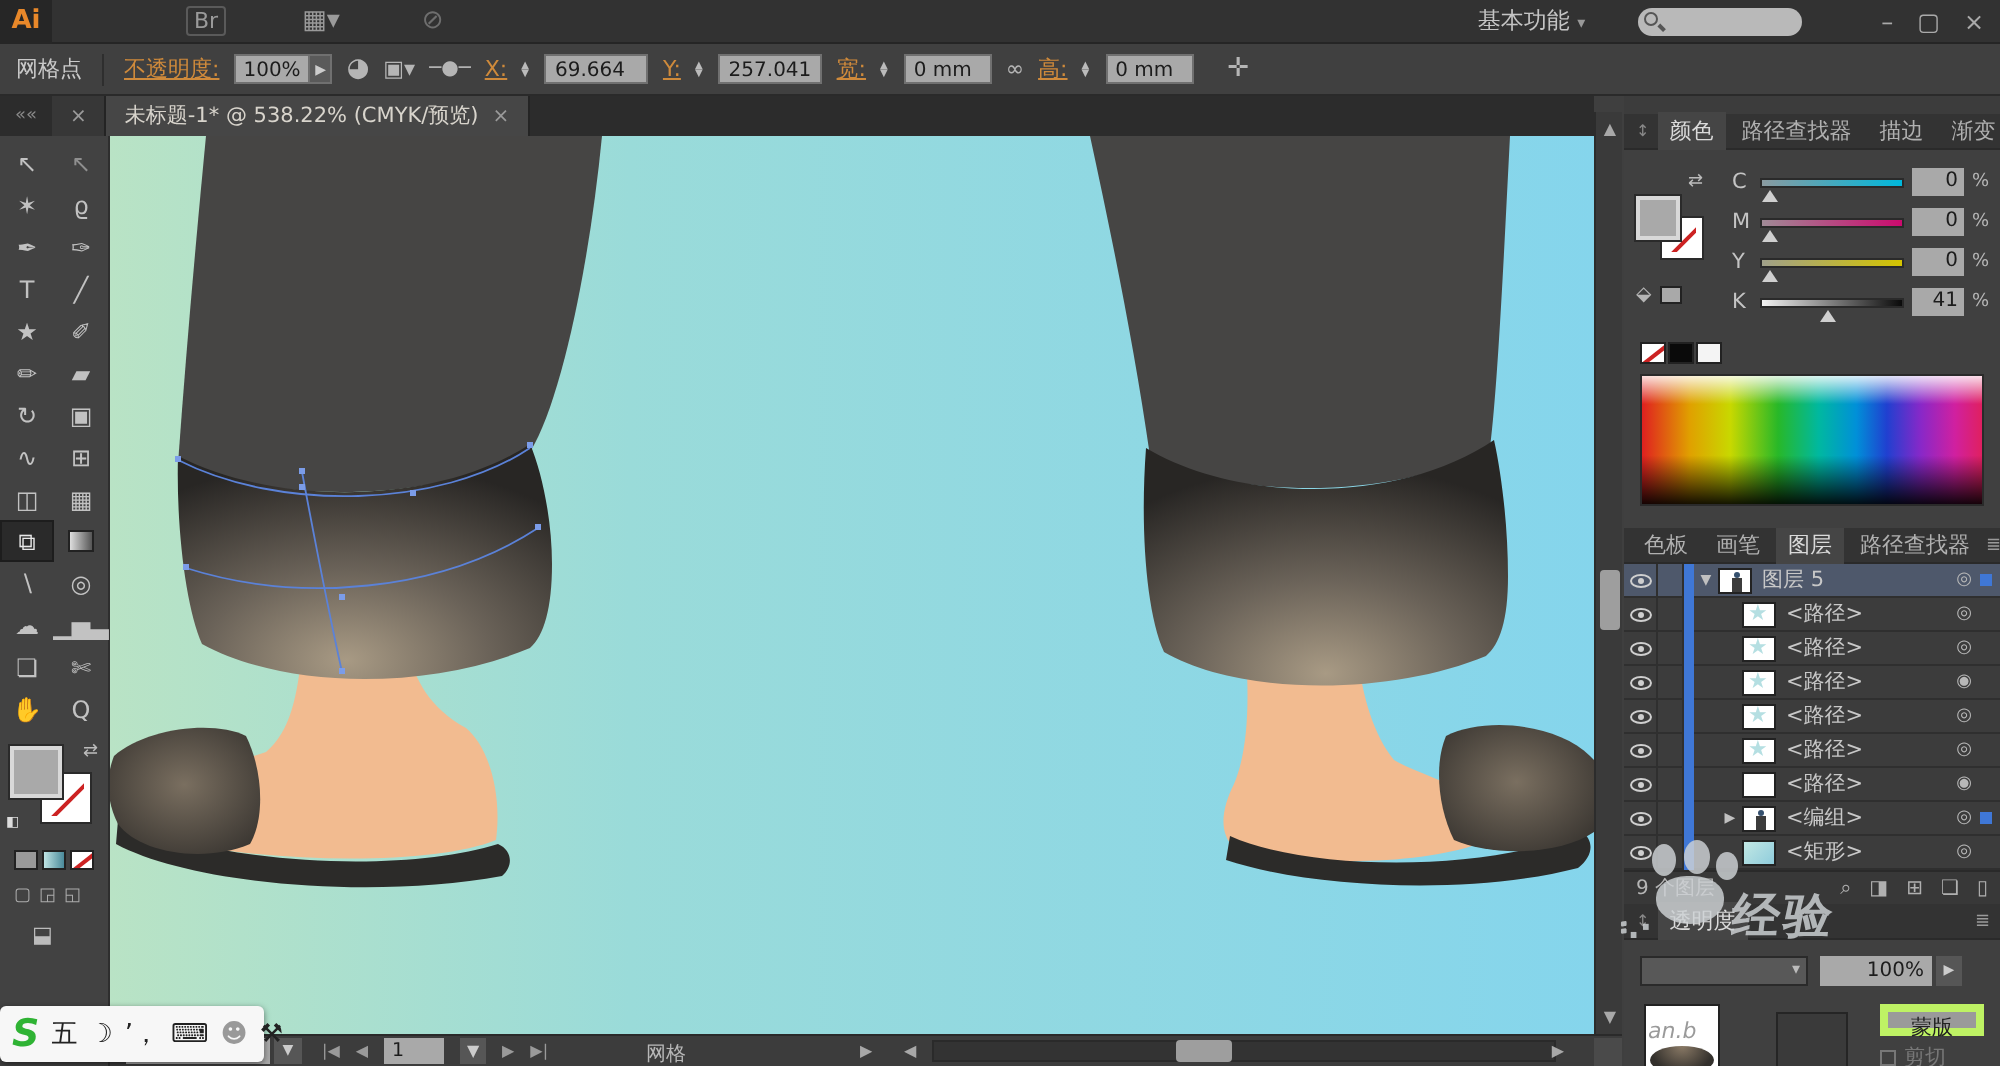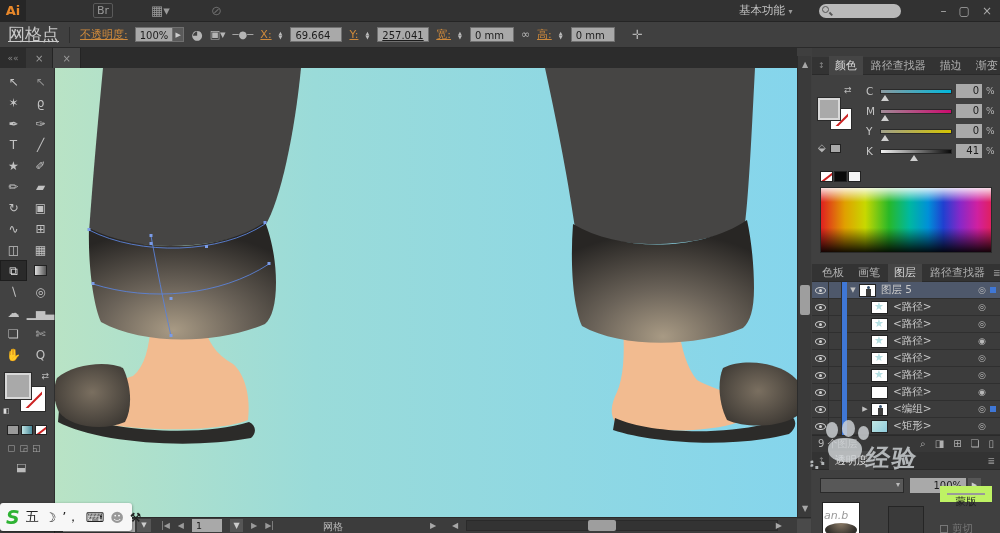--- a/index.html
+++ b/index.html
@@ -22,21 +22,21 @@
   .searchbox { width:82px; height:14px; background:#b9b9b9; border-radius:8px; position:relative; }
   .searchbox .mag { position:absolute; left:3px; top:2px; width:7px; height:7px;
                     border:1.5px solid #555; border-radius:50%; }
   .searchbox .mag::after { content:""; position:absolute; left:6px; top:6px; width:4px; height:1.5px;
                            background:#555; transform:rotate(45deg); }
   .winbtns { display:flex; gap:12px; color:#aaa; font-size:12px; margin-left:14px; }
 
   
   .controlbar { position:absolute; left:0; top:22px; width:1000px; height:26px; background:#404040;
                 border-bottom:1px solid #2a2a2a; display:flex; align-items:center; gap:7px; padding:0 8px; }
-  .cb-label { color:#c9c9c9; font-size:17px;text-decoration:underline; }
+  .cb-label { color:#c9c9c9; font-size:11px; }
   .cb-sep { width:1px; height:16px; background:#2e2e2e; margin:0 3px; }
   .cb-orange { color:#cf8a3b; text-decoration:underline; font-size:11px; }
   .cb-field { background:#a9a9a9; color:#1c1c1c; font-size:10px; height:15px; line-height:15px;
               padding:0 4px; min-width:34px; border:1px solid #707070; }
   .cb-btn { width:11px; height:15px; background:#5a5a5a; color:#ccc; font-size:7px; line-height:15px;
             text-align:center; border:1px solid #707070; border-left:none; }
   .cb-ico { color:#b5b5b5; font-size:13px; }
   .stepper { display:inline-flex; flex-direction:column; font-size:5px; color:#bbb; line-height:4px;
              margin-right:1px; }
 
@@ -201,22 +201,22 @@
                 color:#1c1c1c; text-align:right; padding:0 4px; line-height:15px; font-size:10px; }
   .tp-opbtn { position:absolute; left:156px; top:8px; width:13px; height:15px; background:#565656;
               color:#ccc; font-size:7px; text-align:center; line-height:15px; }
   .tp-thumb { position:absolute; left:10px; top:32px; width:38px; height:38px; background:#fff;
               border:1px solid #222; overflow:hidden; }
   .tp-thumb .arc { position:absolute; left:2px; top:20px; width:32px; height:14px;
                    background:radial-gradient(ellipse at 50% 0%, #8a7a66, #33302c 70%); border-radius:50%; }
   .tp-thumb .wm { position:absolute; left:1px; top:6px; color:#9a9a9a; font-size:11px; font-style:italic; }
   .tp-well { position:absolute; left:76px; top:36px; width:36px; height:30px; border:1px solid #252525;
              background:#3a3a3a; }
-  .tp-mask { position:absolute; left:128px; top:16px; width:52px; height:16px; background:#9a9a9a;
-             color:#222; text-align:center; line-height:16px; font-size:10.5px; border:7px solid #bef264; }
+  .tp-mask { position:absolute; left:128px; top:32px; width:52px; height:16px; background:#9a9a9a;
+             color:#222; text-align:center; line-height:16px; font-size:10.5px; border:4px solid #bef264; }
   .tp-clip { position:absolute; left:128px; top:52px; color:#777; }
   .cbx { display:inline-block; width:8px; height:8px; border:1px solid #777; margin-right:4px;
          vertical-align:-1px; }
 
   
   .watermark { position:absolute; left:808px; top:420px; width:192px; height:58px; z-index:6;
                pointer-events:none; opacity:.82; }
   .paw { position:absolute; }
   .paw i { position:absolute; background:#cfd3d6; border-radius:50%; }
   .wm-text { position:absolute; left:58px; top:22px; color:#cfd3d6; font-size:24px; font-weight:bold;
@@ -271,21 +271,21 @@
     <span class="stepper">
         <span>▲</span>
         <span>▼</span>
       </span>
     <span class="cb-field" style="min-width:52px;">69.664</span>
     <span class="cb-orange">Y:</span>
     <span class="stepper">
         <span>▲</span>
         <span>▼</span>
       </span>
-    <span class="cb-field" style="min-width:52px;text-decoration:underline;">257.041</span>
+    <span class="cb-field" style="min-width:52px;">257.041</span>
     <span class="cb-orange">宽:</span>
     <span class="stepper">
         <span>▲</span>
         <span>▼</span>
       </span>
     <span class="cb-field" style="min-width:44px;">0 mm</span>
     <span class="cb-ico" style="font-size:11px;">∞</span>
     <span class="cb-orange">高:</span>
     <span class="stepper">
         <span>▲</span>
@@ -294,20 +294,21 @@
     <span class="cb-field" style="min-width:44px;">0 mm</span>
     <span class="cb-ico" style="margin-left:10px;">✛</span>
   </div>
 
   <div class="tabbar">
     <span class="tb-collapse">««</span>
     <div class="doc-tab inactive">
       <span class="tab-close">×</span>
     </div>
     <div class="doc-tab active">
+      <span>未标题-1* @ 538.22% (CMYK/预览)</span>
       <span class="tab-close">×</span>
     </div>
   </div>
 
   <div class="toolbar">
     <div class="tools">
 
         <div class="tool" data-cls="solid" title="selection-tool">
           <span>↖</span>
         </div>

